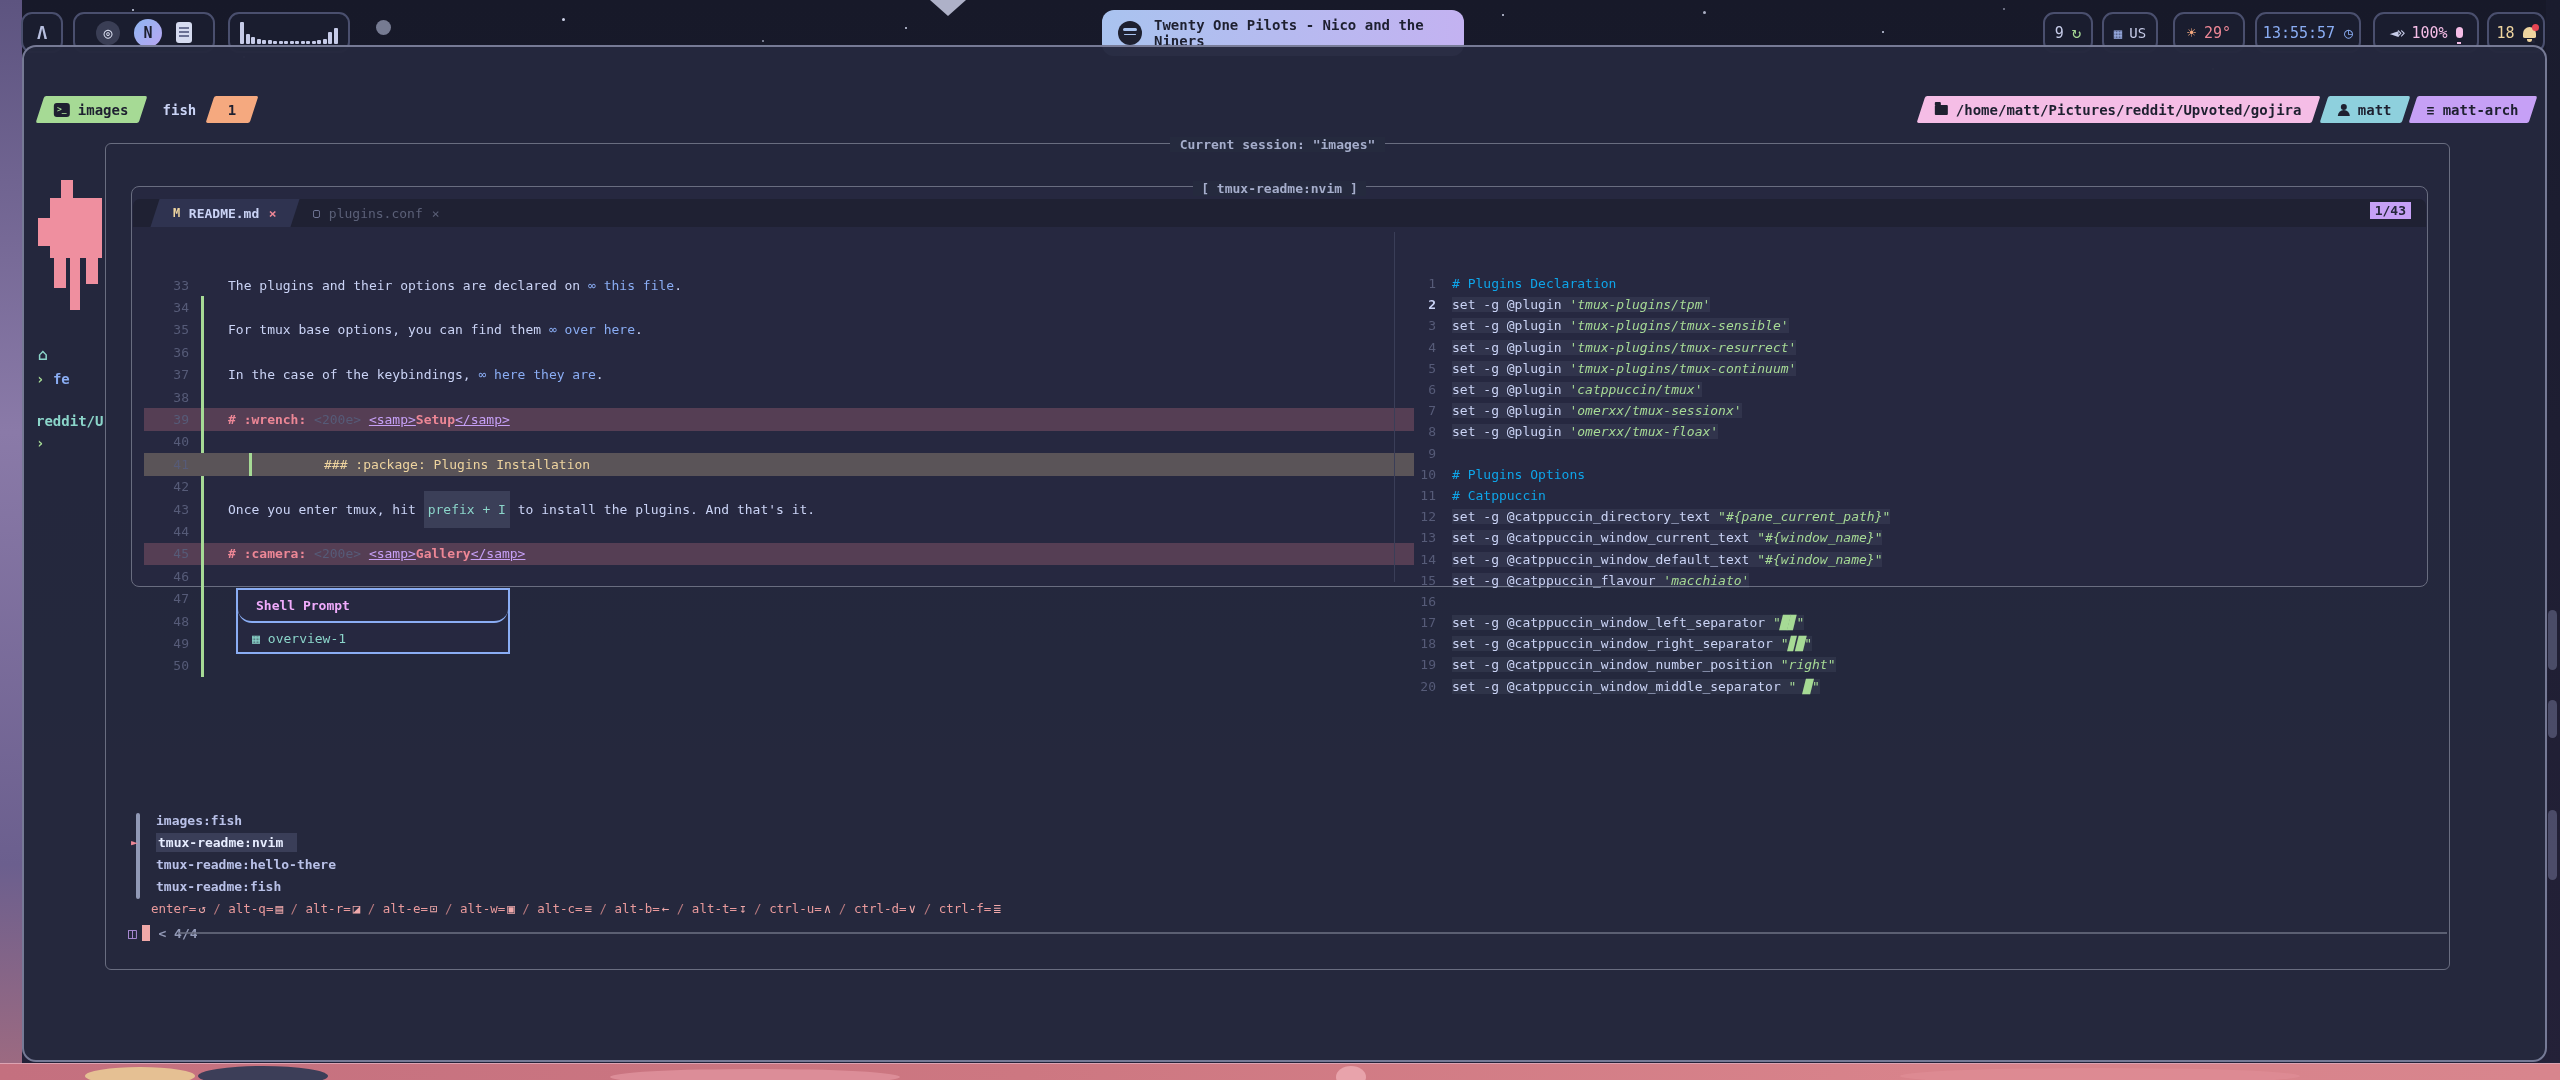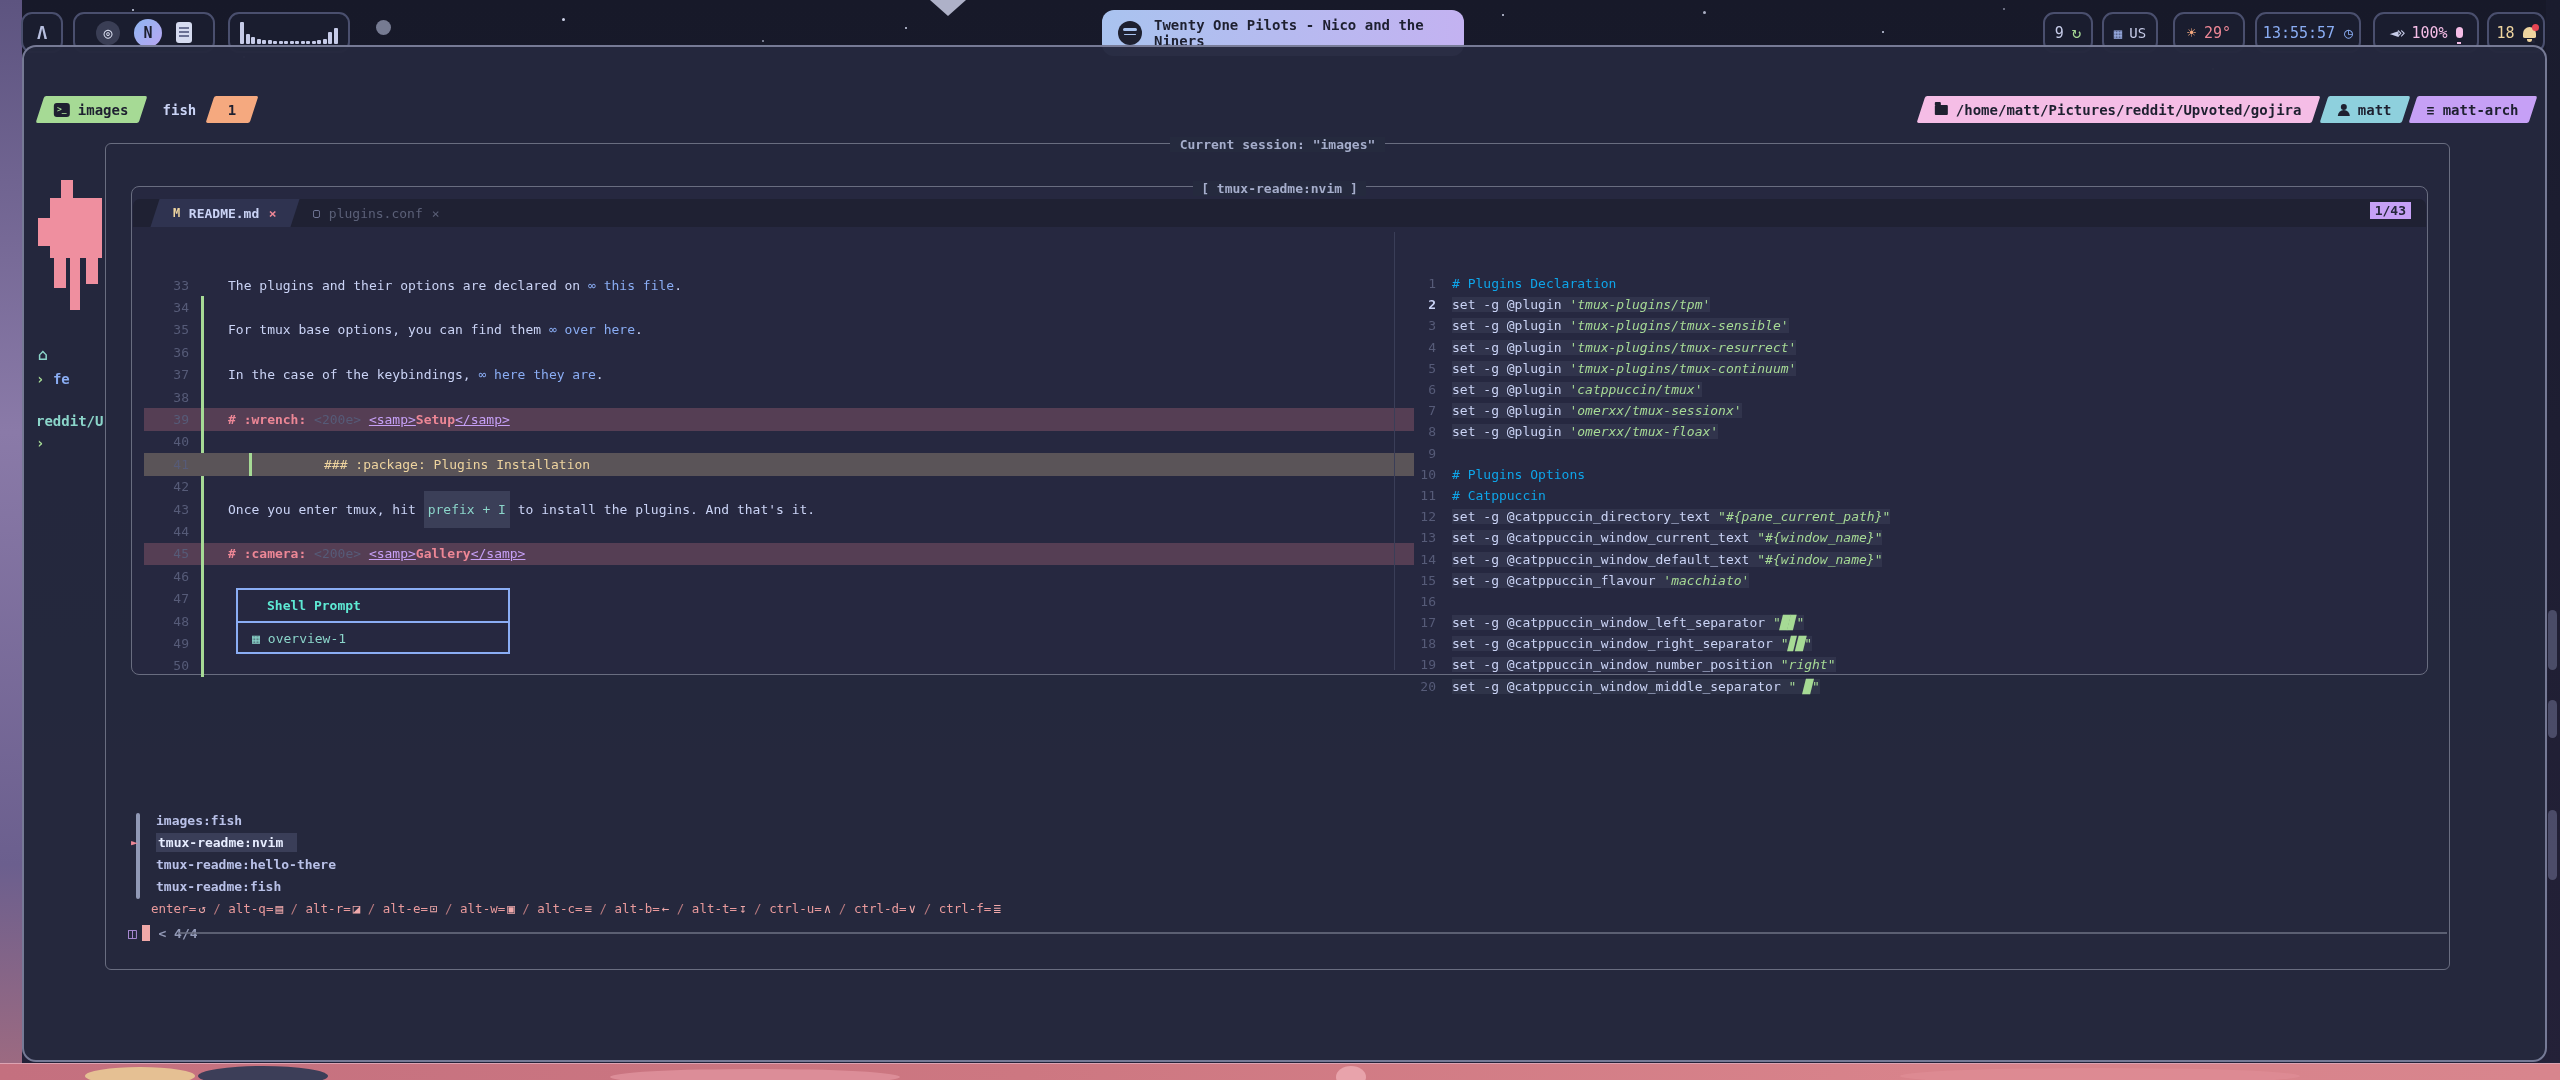--- a/index.html
+++ b/index.html
@@ -63,21 +63,21 @@
   .person:before{content:"";position:absolute;left:3px;top:0;width:6px;height:6px;border-radius:50%;background:#1e2030;}
   .person:after{content:"";position:absolute;left:0;top:6px;width:12px;height:6px;border-radius:6px 6px 0 0;background:#1e2030;}
   .srv{font-size:13px;color:#1e2030;}
   
   .pixelart b{position:absolute;background:#ef8f9f;display:block;}
   .sh{position:absolute;font-size:14px;font-weight:bold;}
   
   .obox{position:absolute;left:103px;top:141px;width:2345px;height:827px;border:1.5px solid #696d80;border-radius:6px;box-sizing:border-box;}
   .obox-title{position:absolute;left:0;right:0;top:-10px;text-align:center;}
   .obox-title span{background:#252a3e;padding:0 10px;color:#a5adcb;font-size:13px;font-weight:bold;}
-  .ibox{position:absolute;left:25px;top:42px;width:2297px;height:489px;border:1.5px solid #696d80;border-radius:8px;box-sizing:border-box;background:#262840;}
+  .ibox{position:absolute;left:25px;top:42px;width:2297px;height:401px;border:1.5px solid #696d80;border-radius:8px;box-sizing:border-box;background:#262840;}
   .ibox-title{position:absolute;left:0;right:0;top:-9px;text-align:center;}
   .ibox-title span{background:#252a3e;padding:0 8px;color:#a5adcb;font-size:13px;font-weight:bold;}
   
   .tabline{position:absolute;left:1px;right:1px;top:12px;height:28px;background:#1f2133;display:flex;align-items:stretch;padding-left:22px;border-radius:7px 7px 0 0;}
   .ntab{display:flex;align-items:center;gap:9px;padding:0 18px;transform:skewX(-18deg);font-size:13px;}
   .ntab>*{transform:skewX(18deg);}
   .ntab.active{background:#2f3350;color:#cad3f5;font-weight:bold;}
   .ntab.inactive{color:#5b6078;}
   .mdico{color:#eed49f;font-weight:bold;font-size:12px;}
   .fico{color:#8a91b4;font-size:12px;}
@@ -105,21 +105,21 @@
   .dim{color:#565b78;}
   .cmt{color:#0ea5e9;}
   .link{color:#8aadf4;}
   .red{color:#ed8796;font-weight:bold;}
   .yellow{color:#eed49f;font-weight:normal;}
   .tag{color:#c6a0f6;text-decoration:underline;}
   .code{color:#8bd5ca;background:#3b3f58;padding:11px 4px;}
   .green{color:#a6da95;font-style:italic;}
   .sep{color:#a6da95;display:inline-block;transform:skewX(-14deg);}
   .mdtable{position:absolute;left:104px;top:401px;width:274px;height:66px;border:2px solid #8aadf4;box-sizing:border-box;background:#262840;}
-  .mdtable .th{height:31px;border-bottom:2px solid #8aadf4;display:flex;align-items:center;padding-left:29px;color:#5eead4;font-weight:bold;font-size:13px;}
+  .mdtable .th{height:31px;border-bottom:2px solid #8aadf4;display:flex;align-items:center;padding-left:18px;color:#f0abfc;font-weight:bold;font-size:13px;border-radius:14px;}
   .mdtable .td{height:31px;display:flex;align-items:center;gap:8px;padding-left:14px;color:#8bd5ca;font-size:13px;}
   .vsplit{position:absolute;left:1262px;top:45px;bottom:4px;width:1px;background:#3a3e58;}
   
   .results{position:absolute;left:25px;top:665px;width:1000px;}
   .rrow{height:22px;display:flex;align-items:center;font-size:13px;font-weight:bold;color:#b9c1e8;position:relative;padding-left:25px;}
   .rrow .ptr{position:absolute;left:0;color:#ed8796;font-size:11px;display:none;}
   .rrow.sel{color:#e7edff;}
   .rrow.sel .ptr{display:block;}
   .rrow.sel .rlab{background:#3a3e58;padding:2px 14px 2px 2px;}
   .rscroll{position:absolute;left:30px;top:669px;width:4px;height:86px;background:#a5adcb;border-radius:2px;opacity:.85;}

